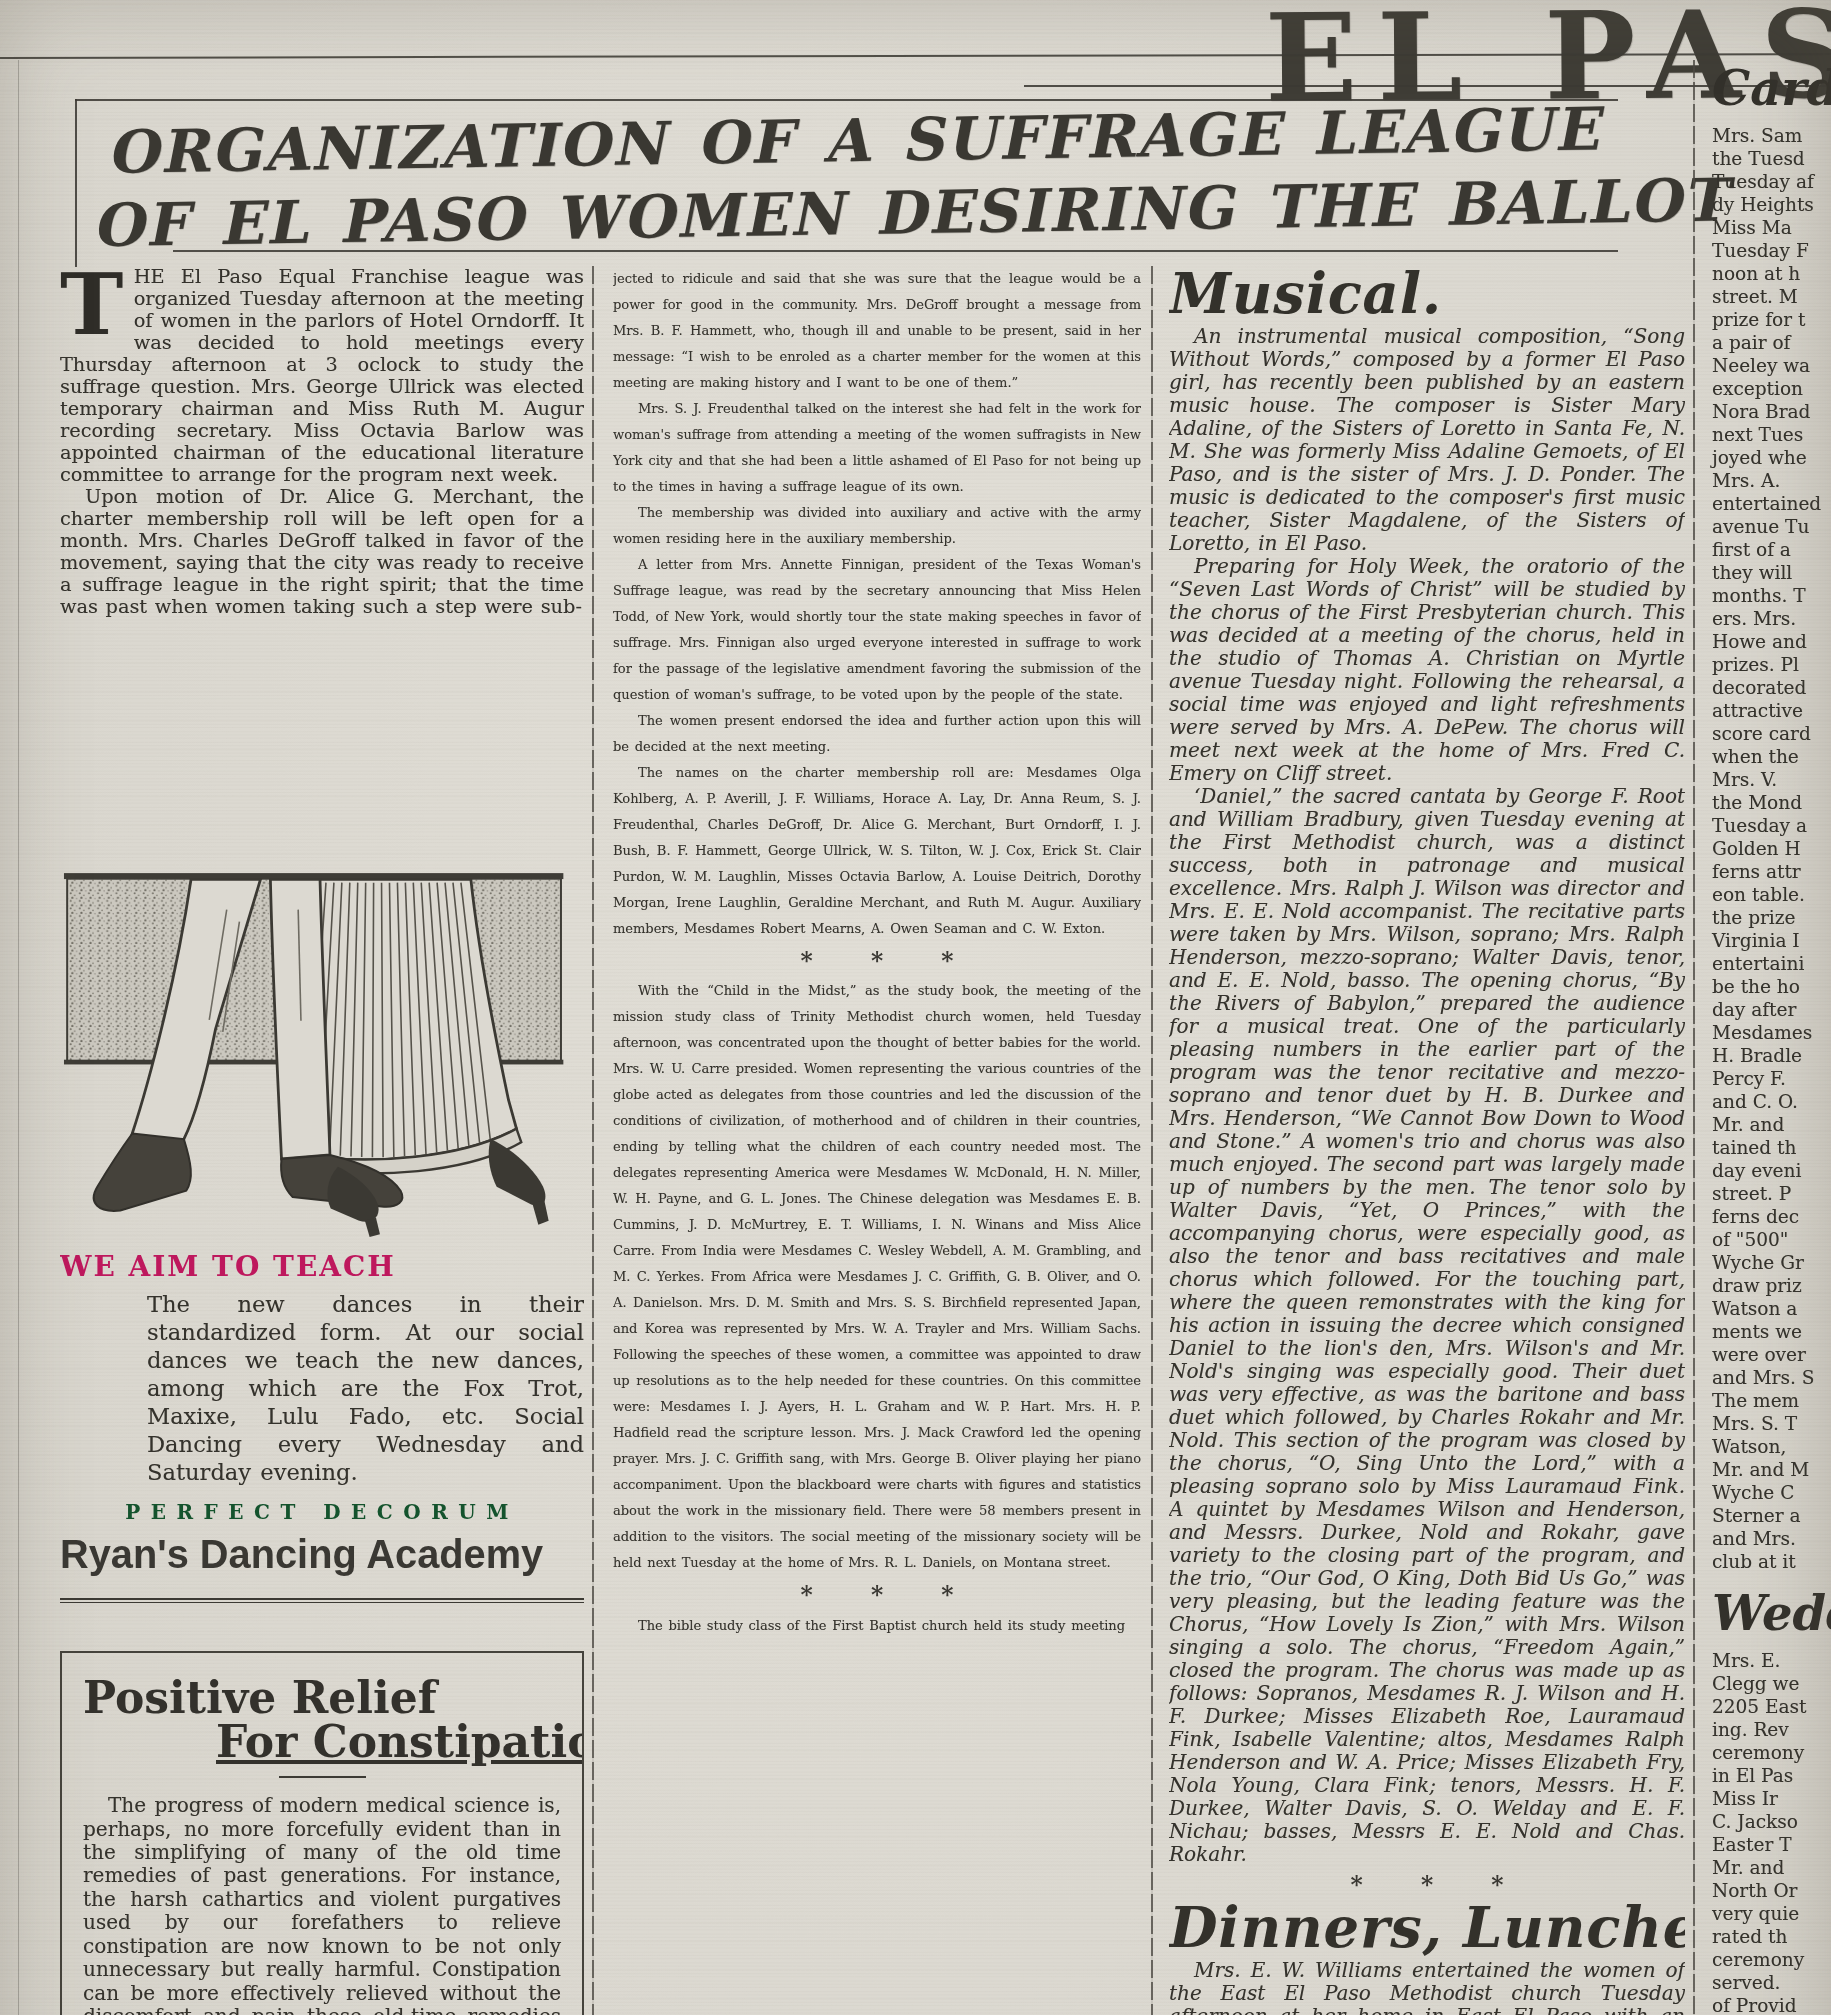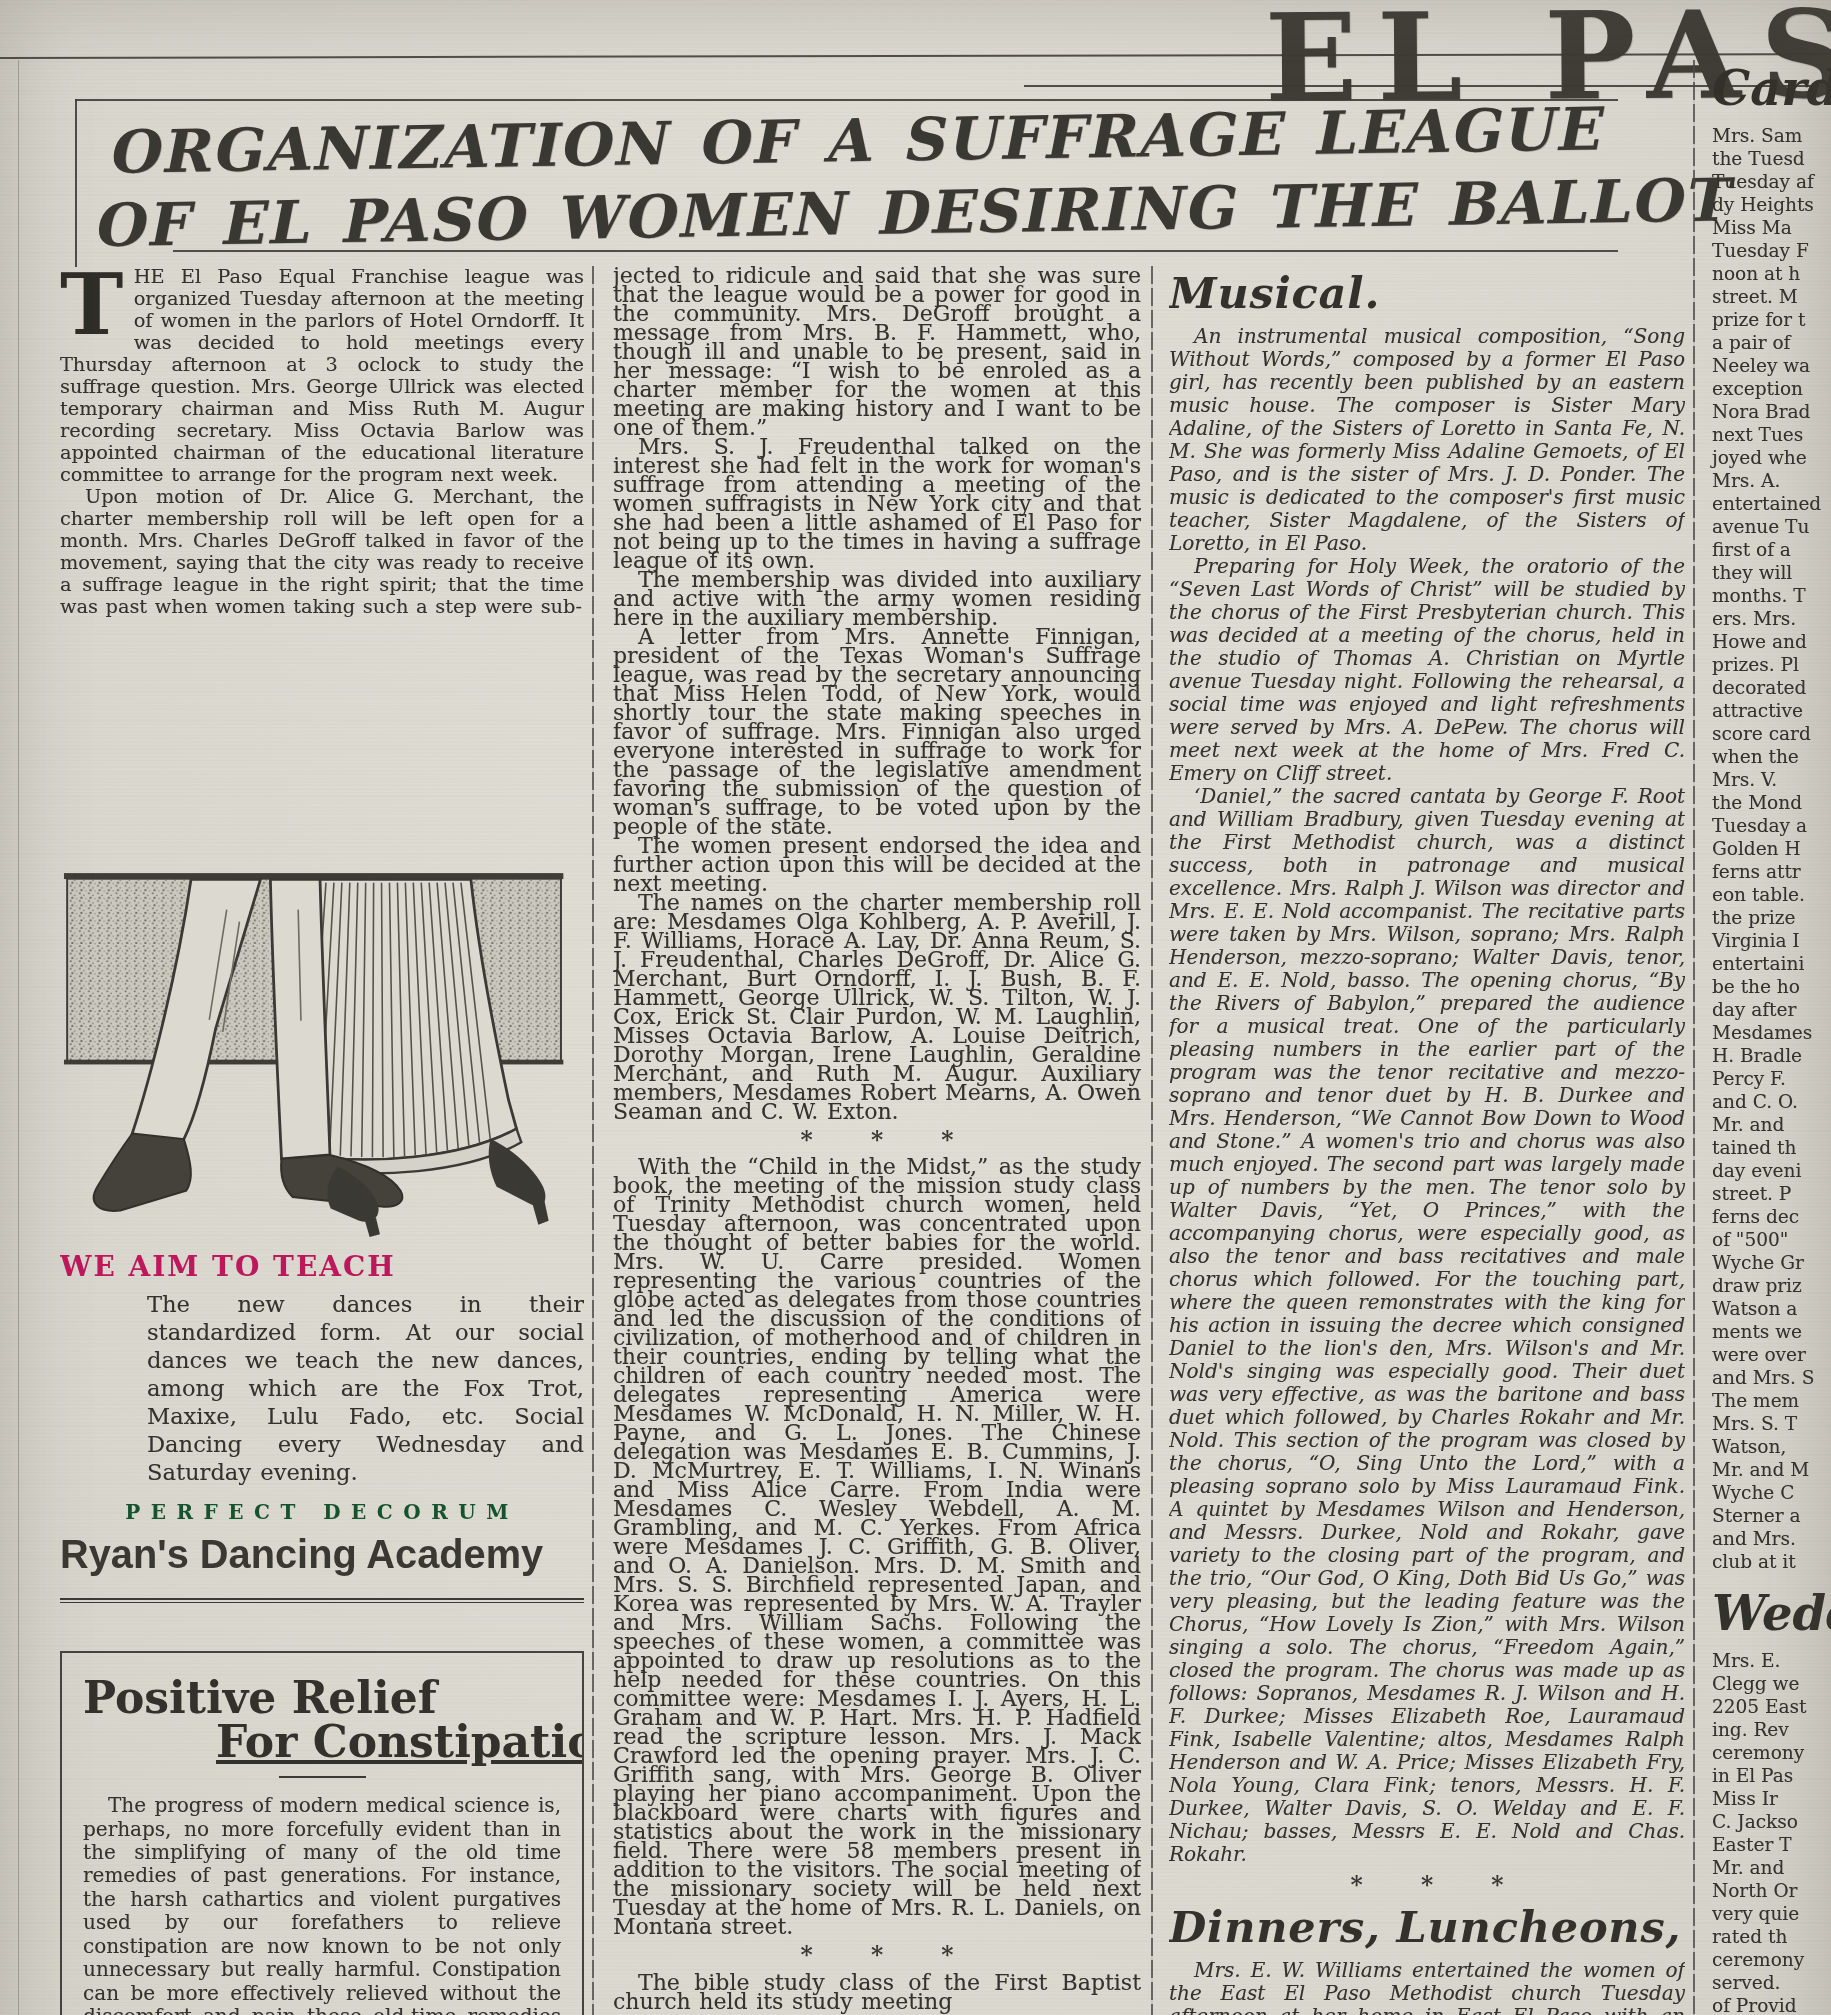--- a/index.html
+++ b/index.html
@@ -46,35 +46,35 @@
     letter-spacing:1.6px;word-spacing:8px;white-space:nowrap;color:#3a3832;
     text-shadow:0.6px 0.6px 0.4px rgba(55,52,45,.3);}
 
   
   .col{position:absolute;overflow:hidden;}
   .col1{left:60px;top:266px;width:524px;height:2337px;}
   .col2{left:613px;top:266px;width:528px;height:2337px;}
   .col3{left:1169px;top:266px;width:516px;height:2337px;}
   .col4{left:1708px;top:60px;width:124px;height:2543px;padding-left:4px;}
 
-  .para{font-size:22px;line-height:19px;text-align:justify;word-spacing:1.6px;
+  .para{font-size:13px;line-height:26px;text-align:justify;word-spacing:1.6px;
     margin:0;text-indent:25px;text-shadow:0.2px 0.2px 0.3px rgba(60,57,50,.32);}
   .col2 .g1 > .para:first-child{text-indent:0;}
   .col3 .para{font-size:20px;line-height:23px;font-style:italic;}
   .article .para{font-size:19.3px;line-height:22px;}
   .article{height:596px;overflow:hidden;}
   .article .para.first{text-indent:0;}
 
   .dropcap{float:left;font-size:85px;line-height:64px;font-weight:bold;
     padding:5.6px 10.5px 0 0;color:#2f2d28;}
 
   .asterisks{text-align:center;font-size:23.4px;line-height:30px;letter-spacing:25px;
     padding-left:25px;margin:4px 0 2.4px;color:#3a3833;font-weight:bold;}
 
-  .section-heading{font-style:italic;font-weight:bold;font-size:43px;line-height:47px;
+  .section-heading{font-style:italic;font-weight:bold;font-size:56px;line-height:47px;
     letter-spacing:0.8px;margin:4px 0 8px;color:#33312b;white-space:nowrap;}
   .cards-heading{font-style:italic;font-weight:bold;font-size:48px;line-height:52px;
     margin:1.6px 0 10.5px;color:#33312b;white-space:nowrap;}
   .weddings-heading{font-style:italic;font-weight:bold;font-size:48px;line-height:53px;
     margin:13.7px 0 9.7px;color:#33312b;white-space:nowrap;}
   .clipline{font-size:18.5px;line-height:23px;white-space:nowrap;
     text-shadow:0.2px 0.2px 0.3px rgba(60,57,50,.3);}
 
   
   .dancing-title{font-size:37px;font-weight:bold;letter-spacing:7.3px;margin:16px 0 6.4px;color:#353330;}

